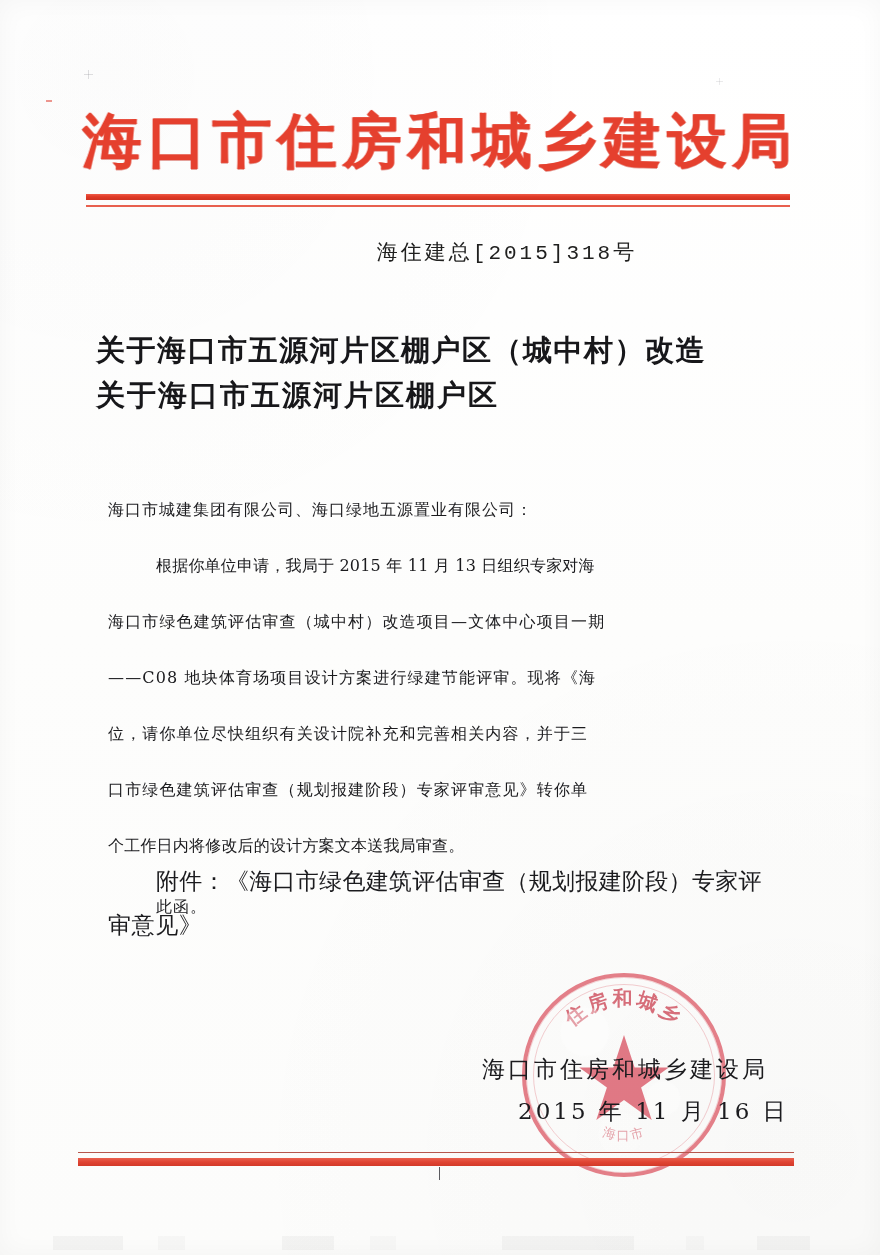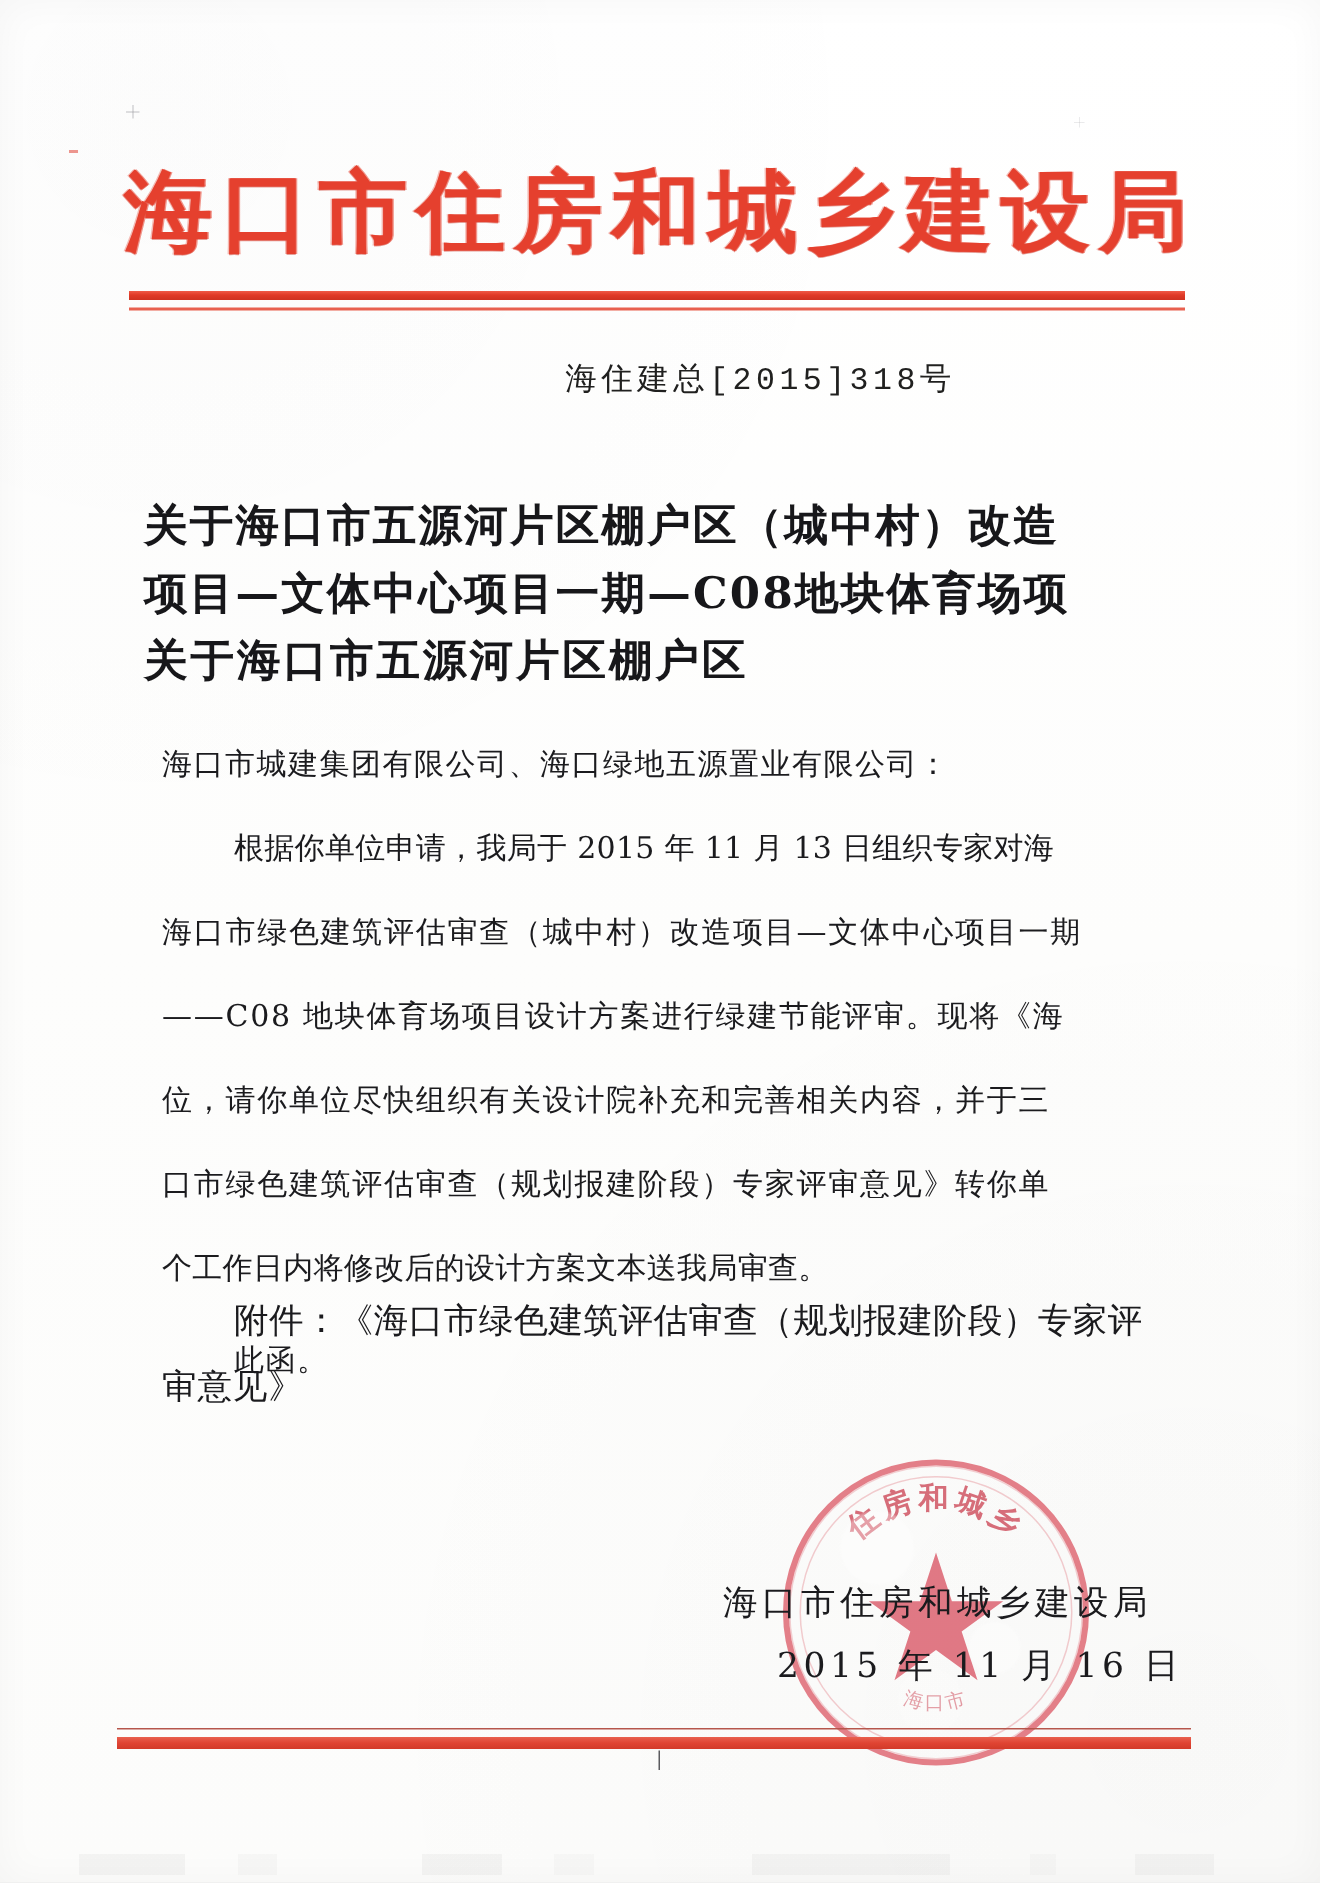--- a/index.html
+++ b/index.html
@@ -8,21 +8,21 @@
     width:880px; height:1255px;
     background:#ffffff;
     font-family:"DejaVu Serif","Liberation Serif",serif;
     overflow:hidden;
     position:relative;
   }
 
   
   #page{
     position:absolute; inset:0;
-    background:#e5e5e5;
+    background:#bef264;
     overflow:hidden;
   }
   
   #paper-texture{
     position:absolute; inset:0;
     background:
       radial-gradient(circle at 12% 6%, rgba(0,0,0,0.012) 0%, rgba(0,0,0,0) 38%),
       radial-gradient(circle at 90% 92%, rgba(0,0,0,0.014) 0%, rgba(0,0,0,0) 42%),
       linear-gradient(180deg, #ffffff 0%, #fdfdfc 50%, #fcfcfb 100%);
     pointer-events:none;
@@ -99,21 +99,21 @@
     line-height:45px;
     letter-spacing:1.5px;
     color:#17171a;
   }
   #doc-title .tline{ display:block; white-space:nowrap; }
   #doc-title .tline3{ letter-spacing:2px; }
 
   
   #letter-body{
     position:absolute; left:108px; width:672px; top:488px;
-    font-size:20px;
+    font-size:16px;
     line-height:43px;
     color:#1b1b1e;
     letter-spacing:0.4px;
   }
   #recipient{
     display:block;
     white-space:nowrap;
     margin-bottom:9px;
     letter-spacing:1px;
   }
@@ -241,21 +241,20 @@
 
   <div id="header-rule-thick"></div>
   <div id="header-rule-thin"></div>
 
   <div id="doc-number">
     <span class="numtxt">海住建总[2015]318号</span>
   </div>
 
   <div id="doc-title">
     <span class="tline tline1">关于海口市五源河片区棚户区（城中村）改造</span>
-    <span class="tline tline2">项目—文体中心项目一期—C08地块体育场项</span>
     <span class="tline tline3">关于海口市五源河片区棚户区</span>
   </div>
 
   <div id="letter-body">
     <span id="recipient">海口市城建集团有限公司、海口绿地五源置业有限公司：</span>
 
     <span class="bodyline indent">根据你单位申请，我局于 2015 年 11 月 13 日组织专家对海</span>
     <span class="bodyline justify-wide">海口市绿色建筑评估审查（城中村）改造项目—文体中心项目一期</span>
     <span class="bodyline justify-wide">——C08 地块体育场项目设计方案进行绿建节能评审。现将《海</span>
     <span class="bodyline justify-wide">位，请你单位尽快组织有关设计院补充和完善相关内容，并于三</span>

